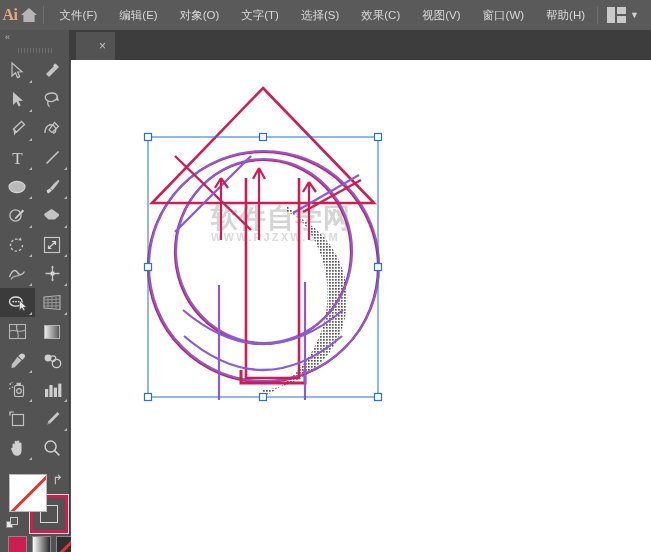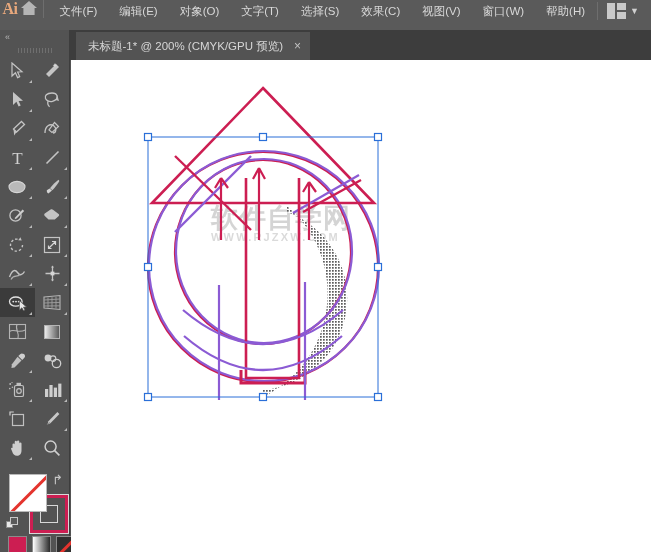--- a/index.html
+++ b/index.html
@@ -10,21 +10,21 @@
     background: #535353;
     font-family: "Liberation Sans", "DejaVu Sans", sans-serif;
   }
   #app { position: relative; width: 651px; height: 552px; }
 
   
   .menubar {
     position: absolute; top: 0; left: 0;
     width: 651px; height: 30px;
     background: #5a5a5a;
-    display: flex; align-items: flex-start;
+    display: flex; align-items: center;
   }
   .ai-logo {
     width: 34px; text-align: center;
     color: #e8a87c; font-size: 16px; font-weight: bold;
     font-family: "Liberation Serif", serif;
     letter-spacing: -0.5px;
     cursor: default;
   }
   .home-btn {
     width: 30px; display: flex; align-items: center; justify-content: center;
@@ -213,21 +213,20 @@
             <i></i>
             <i></i>
         </div>
         <span class="chev">▼</span>
       </div>
     </div>
   </div>
 
   <div class="tabbar">
     <div class="doc-tab">
-      <span class="title">未标题-1* @ 200% (CMYK/GPU 预览)</span>
       <span class="close">×</span>
     </div>
   </div>
 
   <div class="toolbar">
     <div class="tb-collapse">«</div>
     <div class="tb-grip">
         <span></span>
       </div>
 

